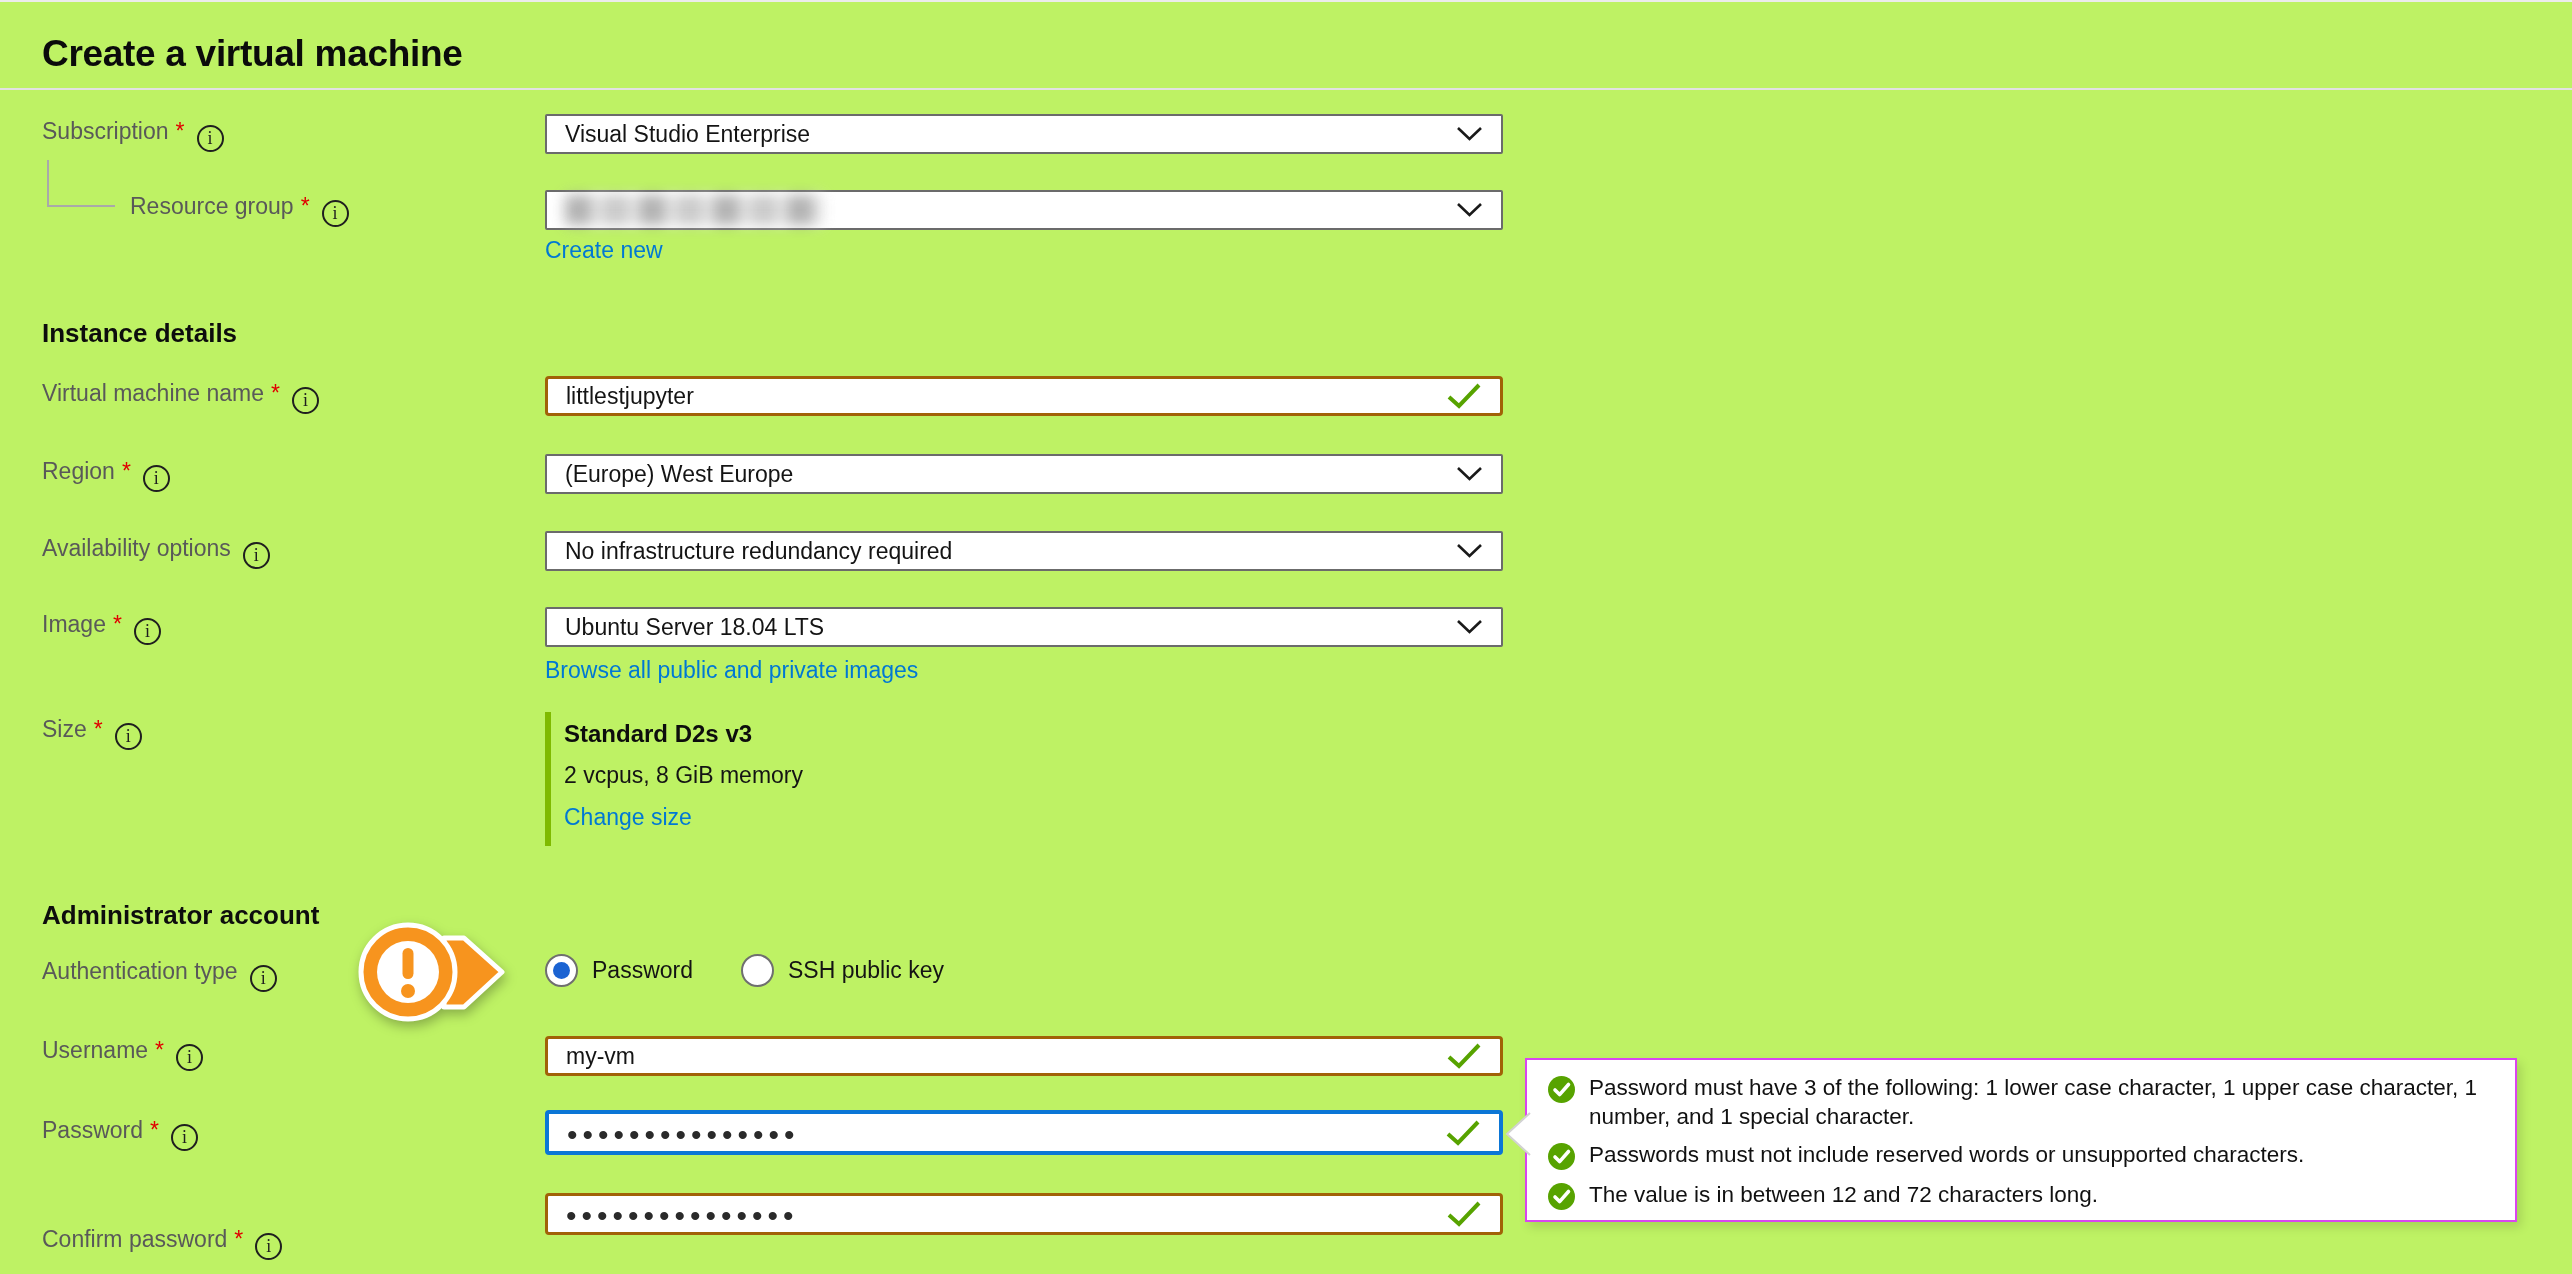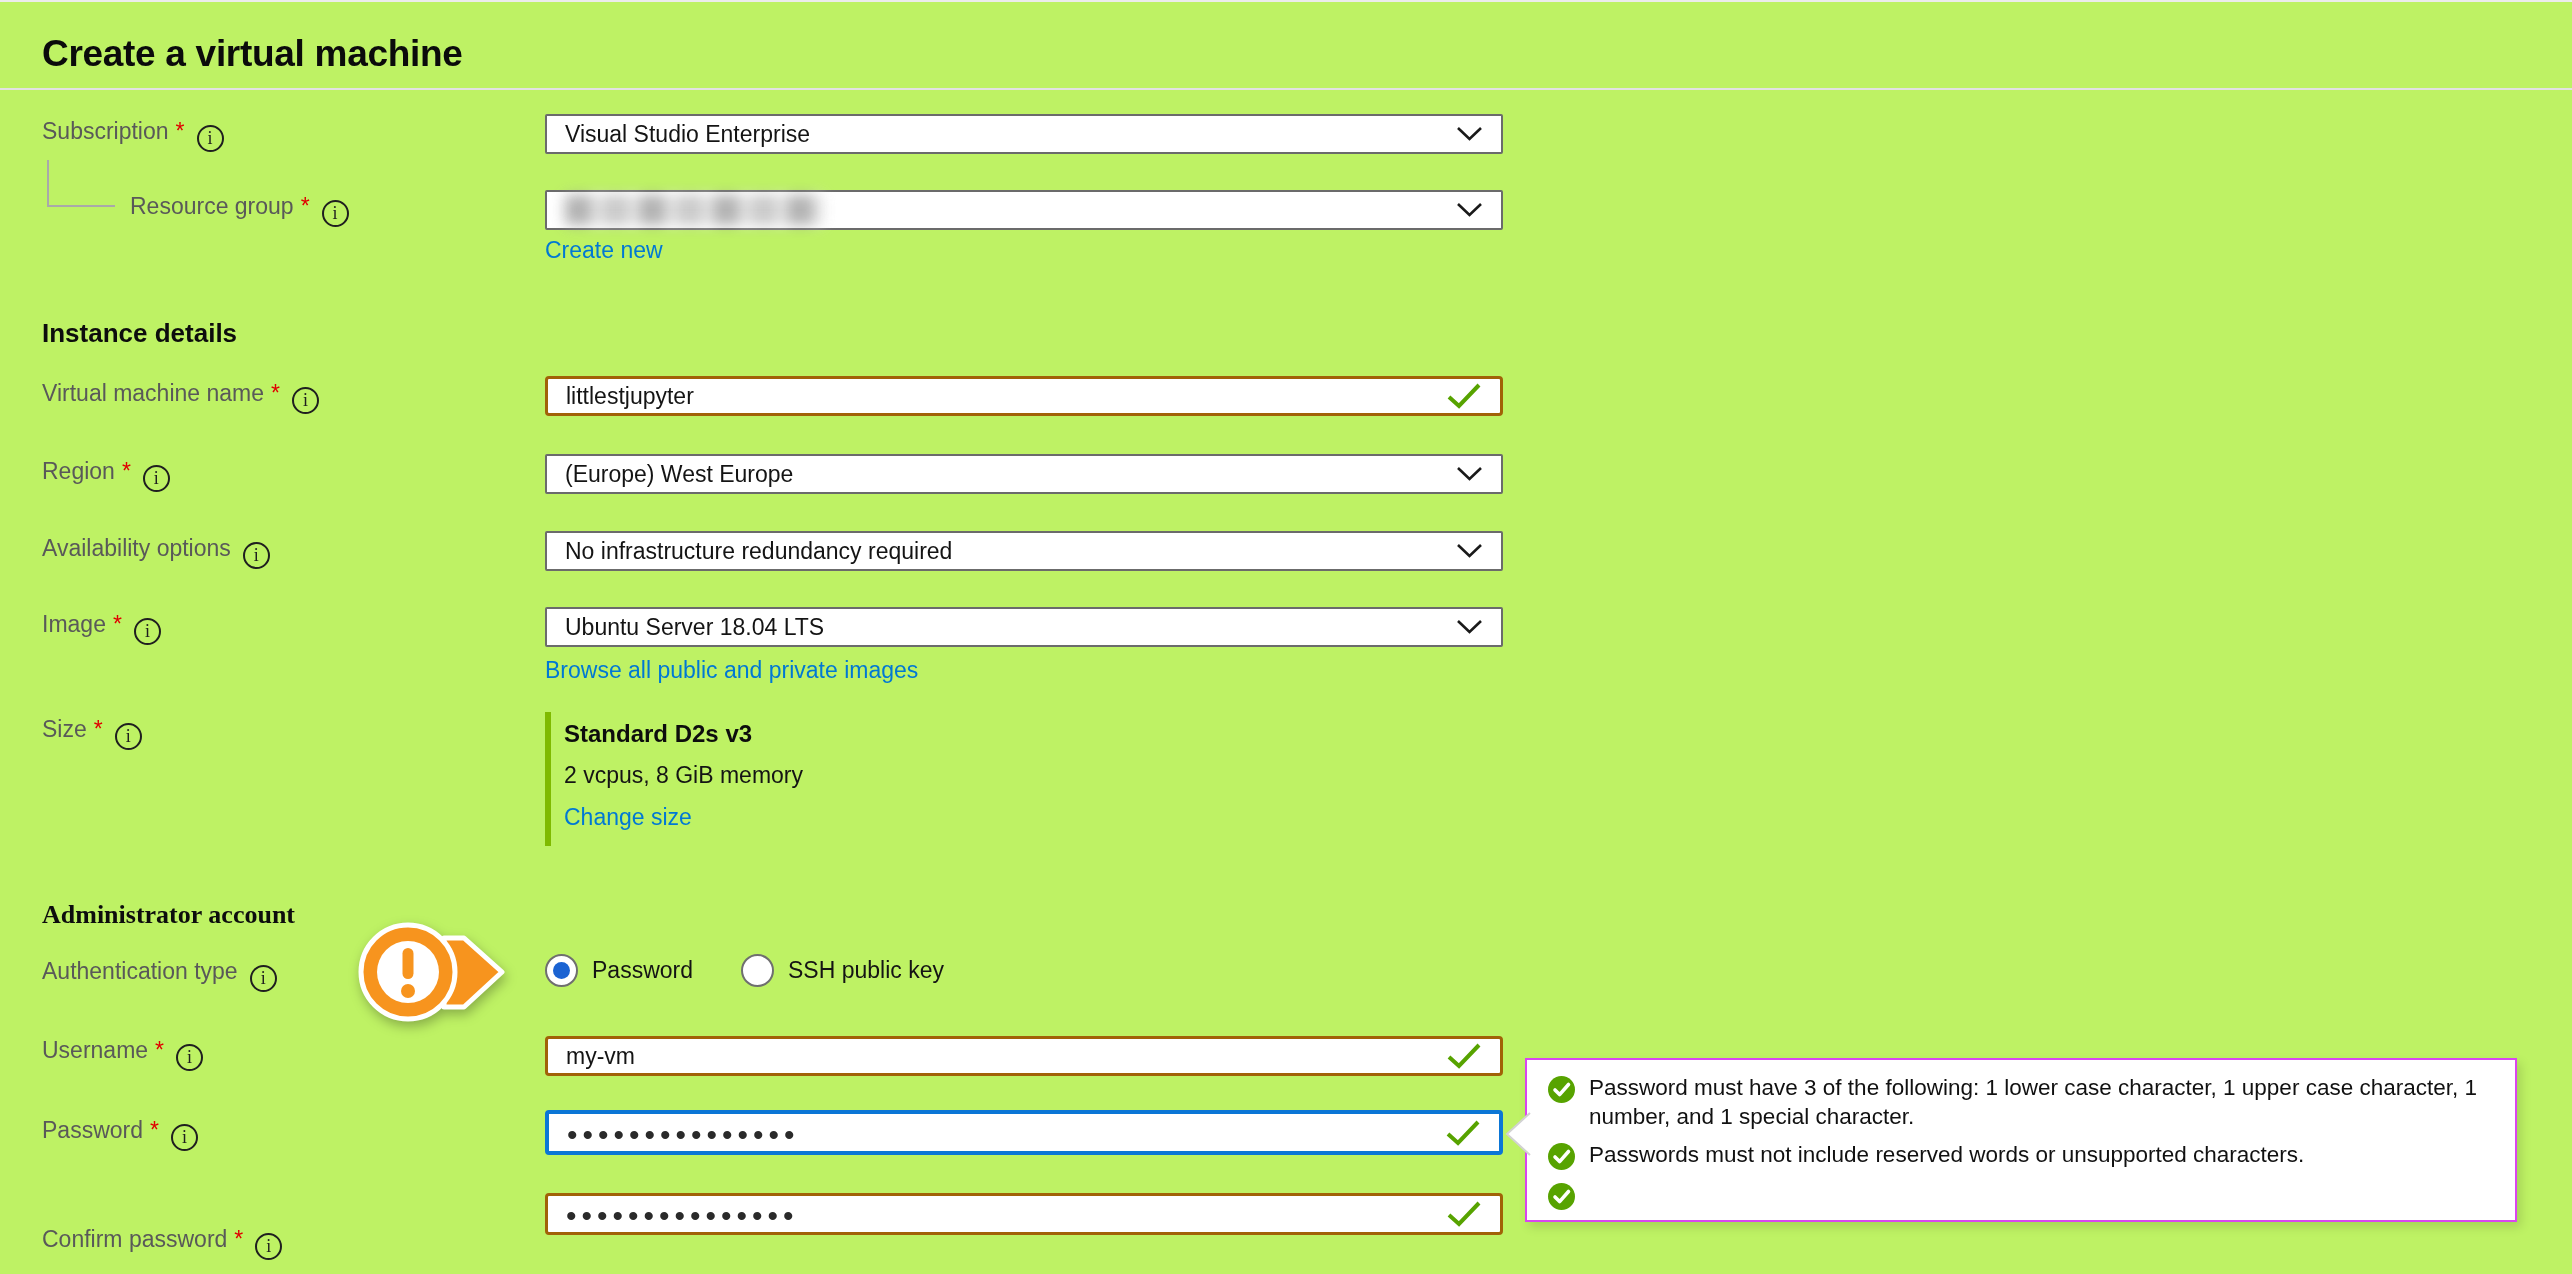--- a/index.html
+++ b/index.html
@@ -126,21 +126,21 @@
   <a class="link" style="left:545px;top:657px;">Browse all public and private images</a>
 
   <div class="field-label" style="top:716px;">
     <span>Size</span><span class="req">*</span><span class="info-icon">i</span>
   </div>
   <div class="size-bar"></div>
   <div class="size-name">Standard D2s v3</div>
   <div class="size-specs">2 vcpus, 8 GiB memory</div>
   <a class="link" style="left:564px;top:804px;">Change size</a>
 
-  <div class="section-heading" style="top:900px;font-family:Liberation Serif, serif;">Administrator account</div>
+  <div class="section-heading" style="top:900px;">Administrator account</div>
 
   <div class="field-label" style="top:958px;">
     <span>Authentication type</span><span class="info-icon">i</span>
   </div>
 
   <svg class="warn-icon" width="172" height="128" viewBox="0 0 172 128" style="filter:drop-shadow(2px 5px 6px rgba(0,0,0,0.28));">
     <polygon points="92,30 112,30 150,64 112,99 92,99" fill="#f7941e" stroke="#fff" stroke-width="5" stroke-linejoin="round"></polygon>
     <circle cx="56" cy="64" r="47" fill="#f7941e" stroke="#fff" stroke-width="5"></circle>
     <circle cx="56" cy="64" r="31" fill="#fff"></circle>
     <rect x="50.5" y="40" width="11" height="31" rx="5.5" fill="#f7941e"></rect>
@@ -199,18 +199,19 @@
           <circle cx="14.5" cy="14.5" r="13.5" fill="#57a300"></circle>
           <path d="M8 15 L12.6 19.6 L21.5 9.5" stroke="#fff" stroke-width="3.6" fill="none" stroke-linecap="round" stroke-linejoin="round"></path>
         </svg>
       <span class="tip-text">Passwords must not include reserved words or unsupported characters.</span>
     </div>
     <div class="tip-item">
       <svg width="29" height="29" viewBox="0 0 29 29">
           <circle cx="14.5" cy="14.5" r="13.5" fill="#57a300"></circle>
           <path d="M8 15 L12.6 19.6 L21.5 9.5" stroke="#fff" stroke-width="3.6" fill="none" stroke-linecap="round" stroke-linejoin="round"></path>
         </svg>
+      <span class="tip-text">The value is in between 12 and 72 characters long.</span>
     </div>
   </div>
   <svg class="tip-arrow" width="30" height="48" viewBox="0 0 30 48">
     <polyline points="29,3 6,24 29,45" fill="#ffffff" stroke="#d2d2d2" stroke-width="2"></polyline>
   </svg>
 </div>
 
 </body></html>

